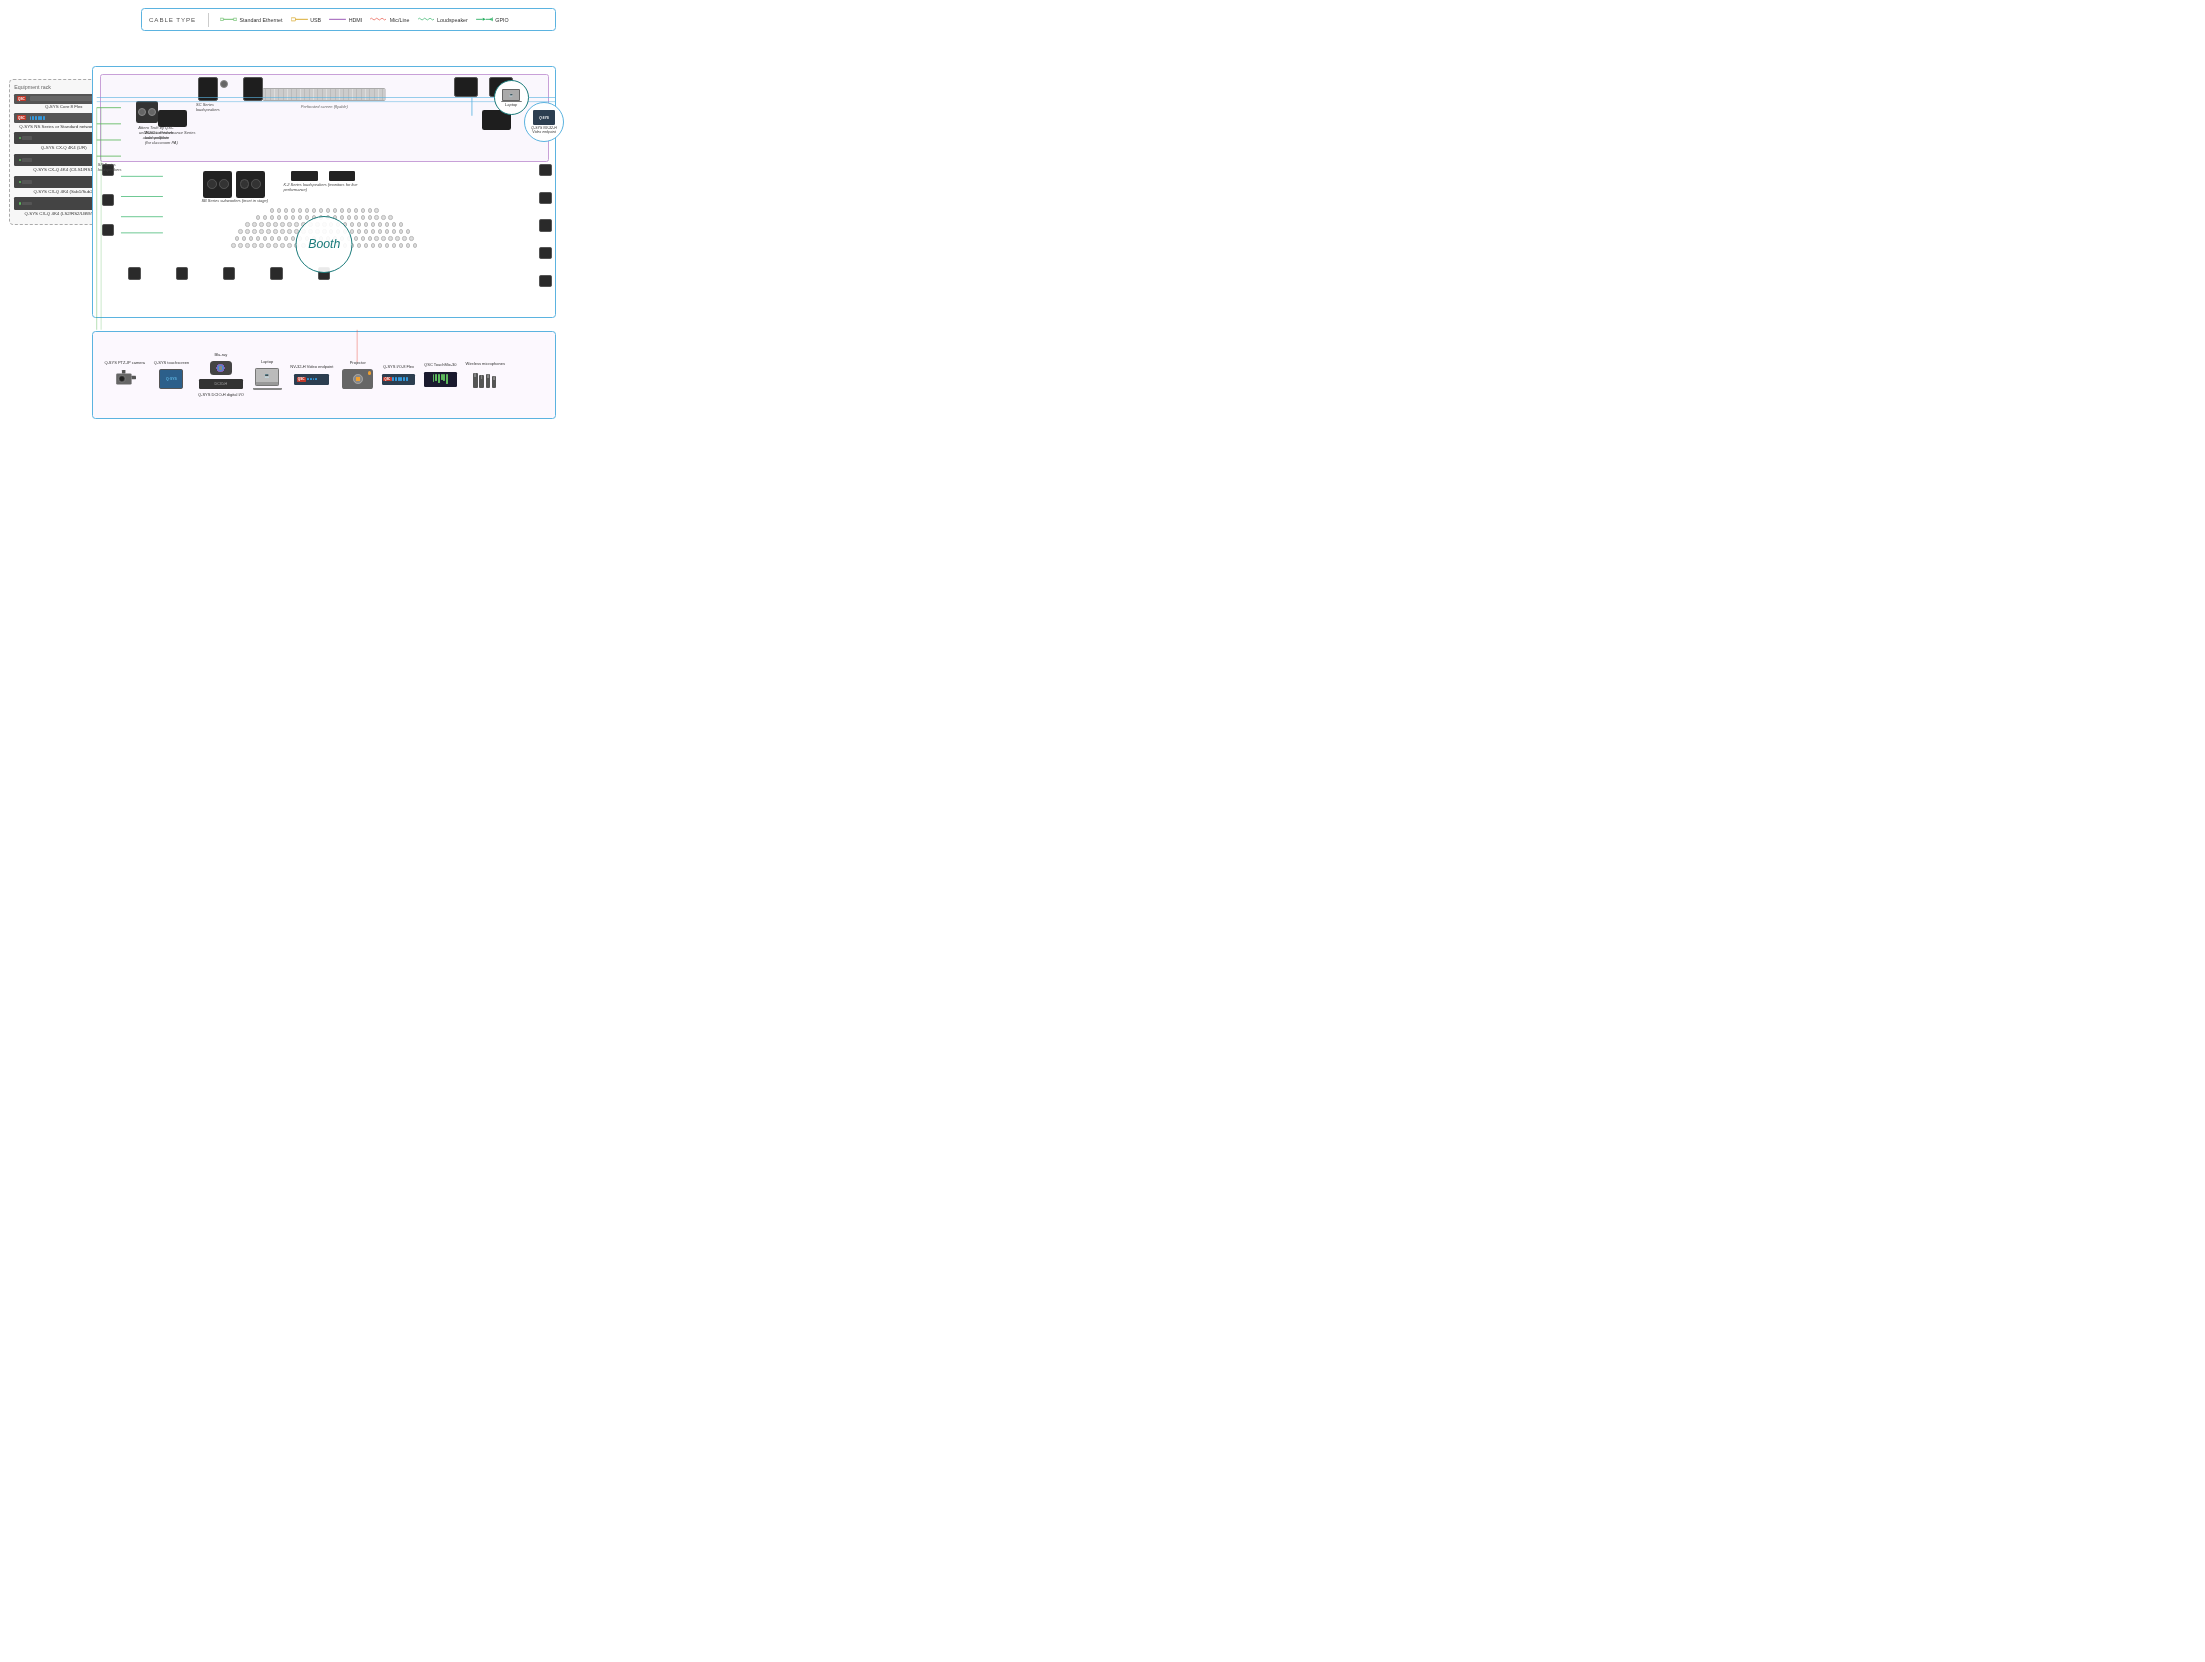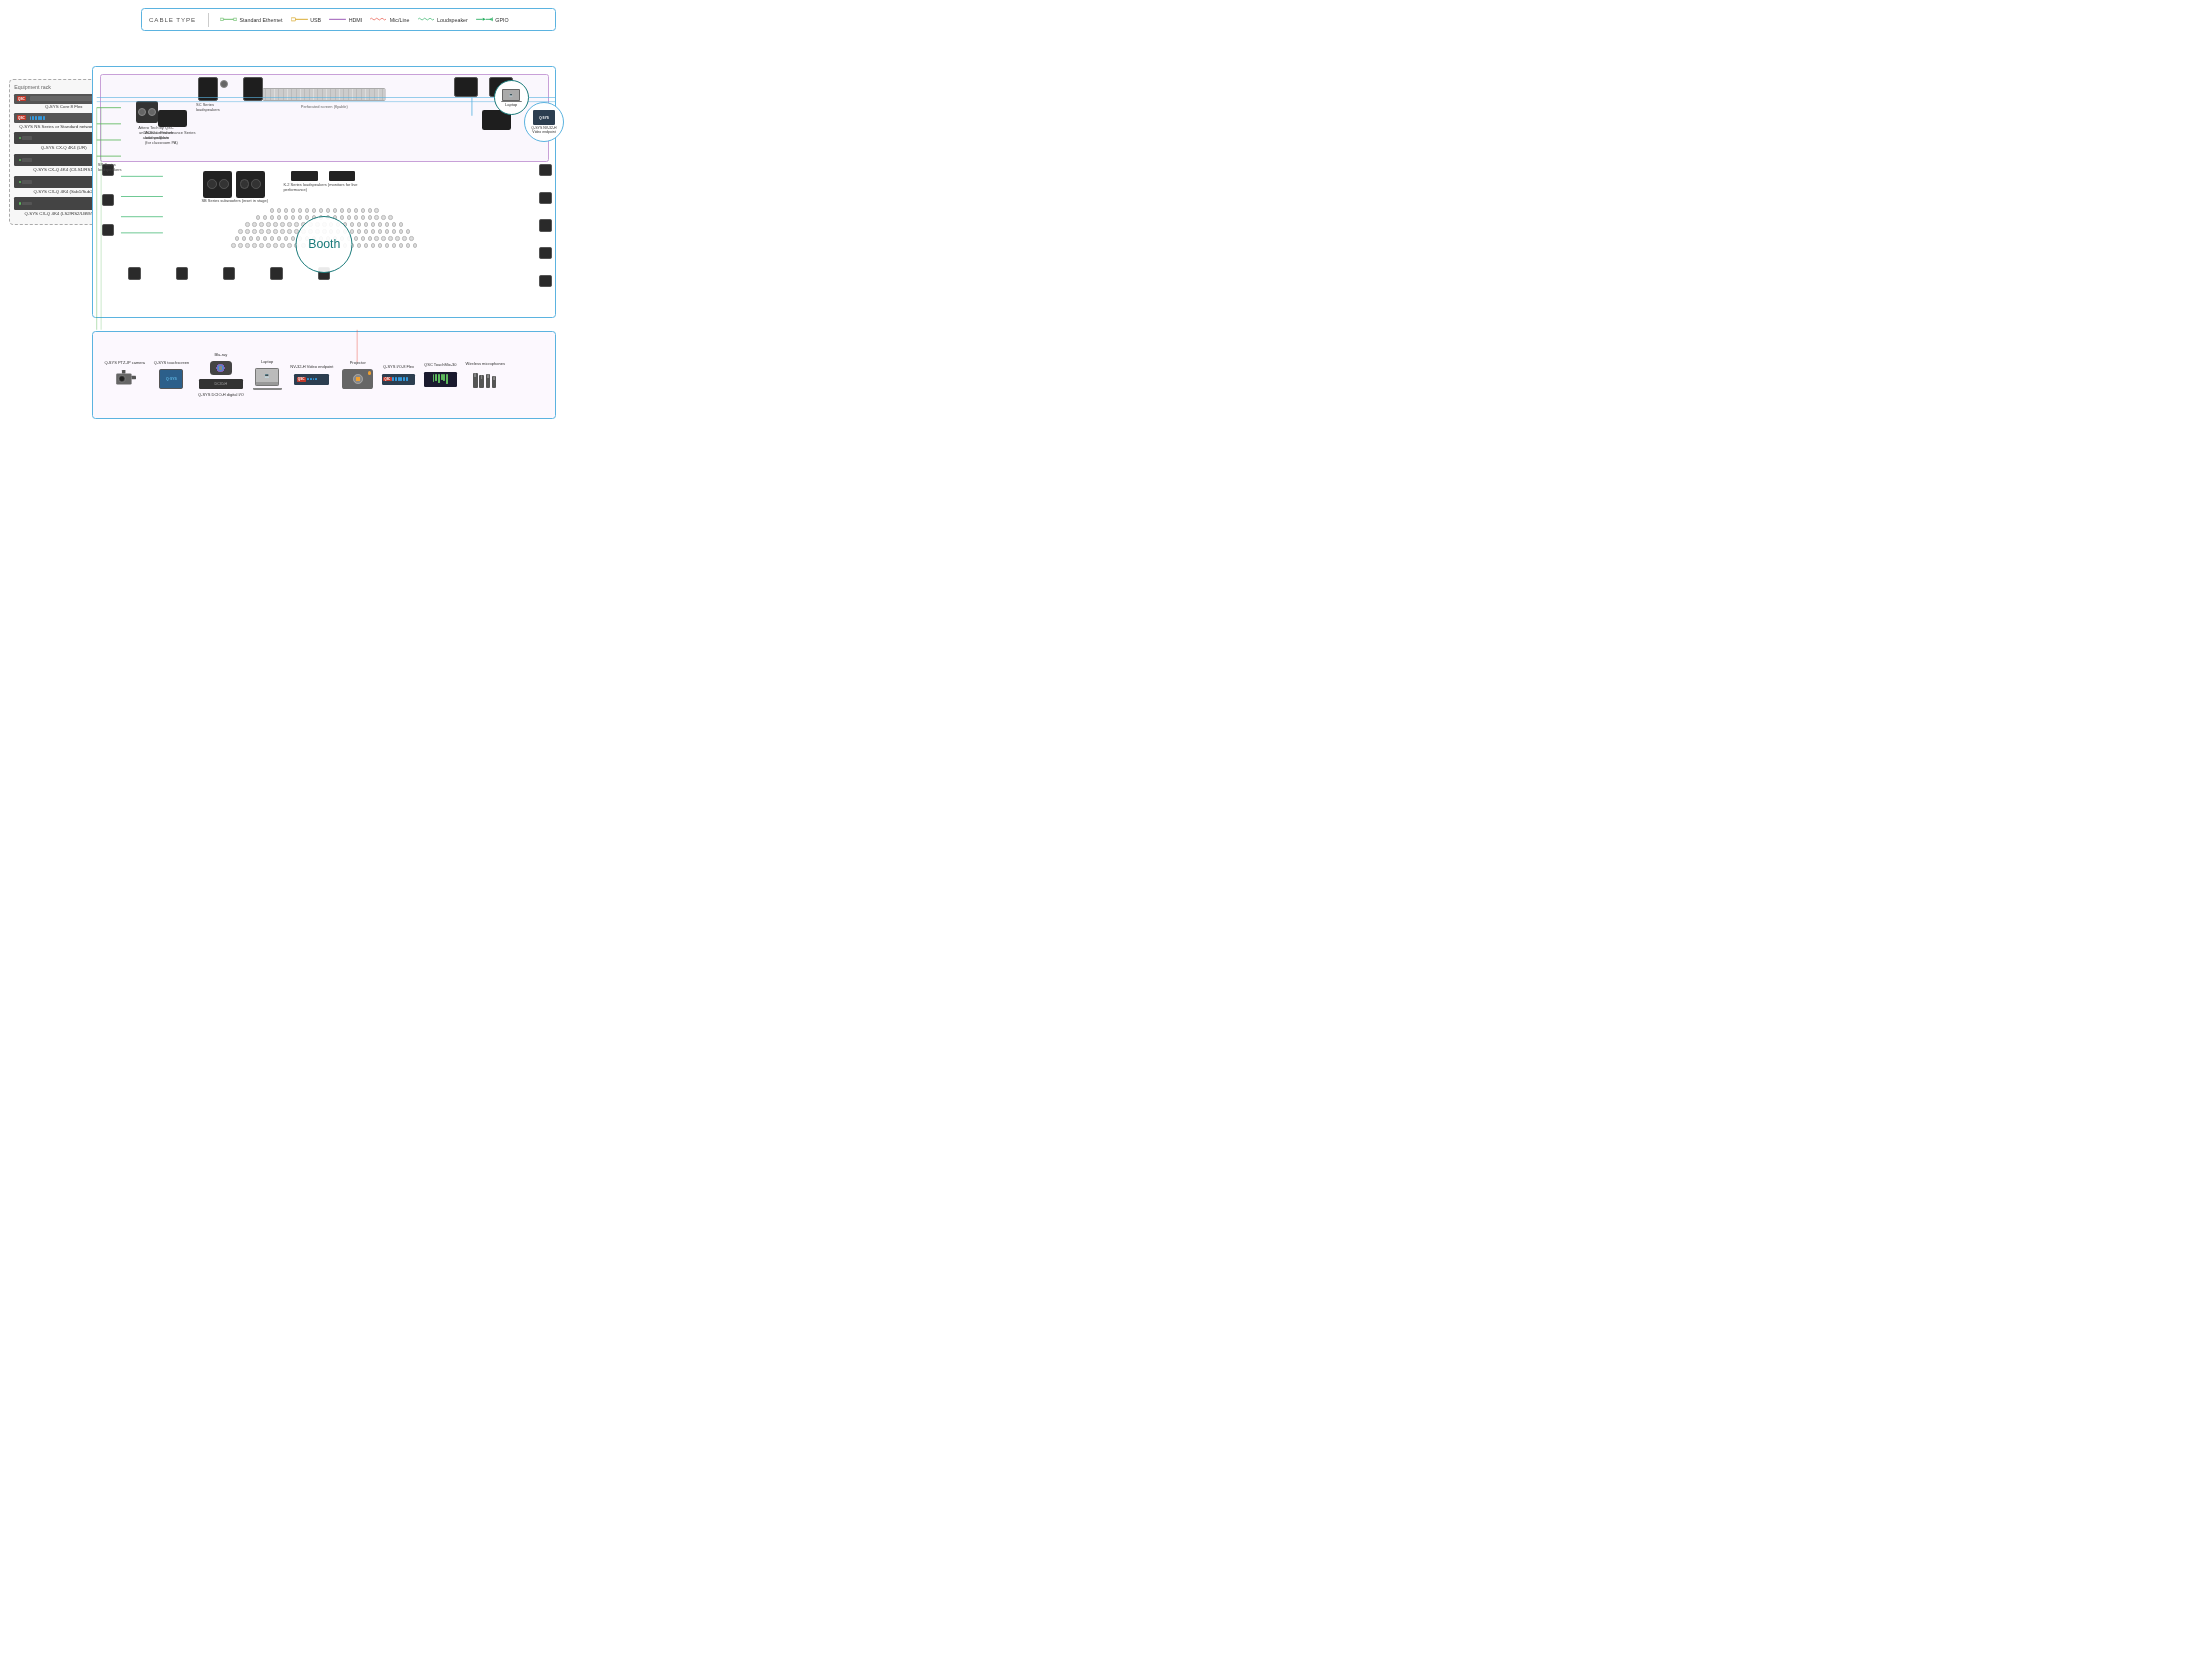--- a/index.html
+++ b/index.html
@@ -131,20 +131,21 @@
     
     .venue-outer {
       position: absolute;
       top: 31px;
       left: 88px;
       right: 4.4px;
       bottom: 101px;
       border: 0.9px solid #5bb3e0;
       border-radius: 3.5px;
       background: #fff;
+      font-style: italic;
     }
 
     
     .stage-area {
       position: absolute;
       top: 6.6px;
       left: 6.6px;
       right: 6.6px;
       height: 88px;
       border: 0.7px solid #c8a0d8;

